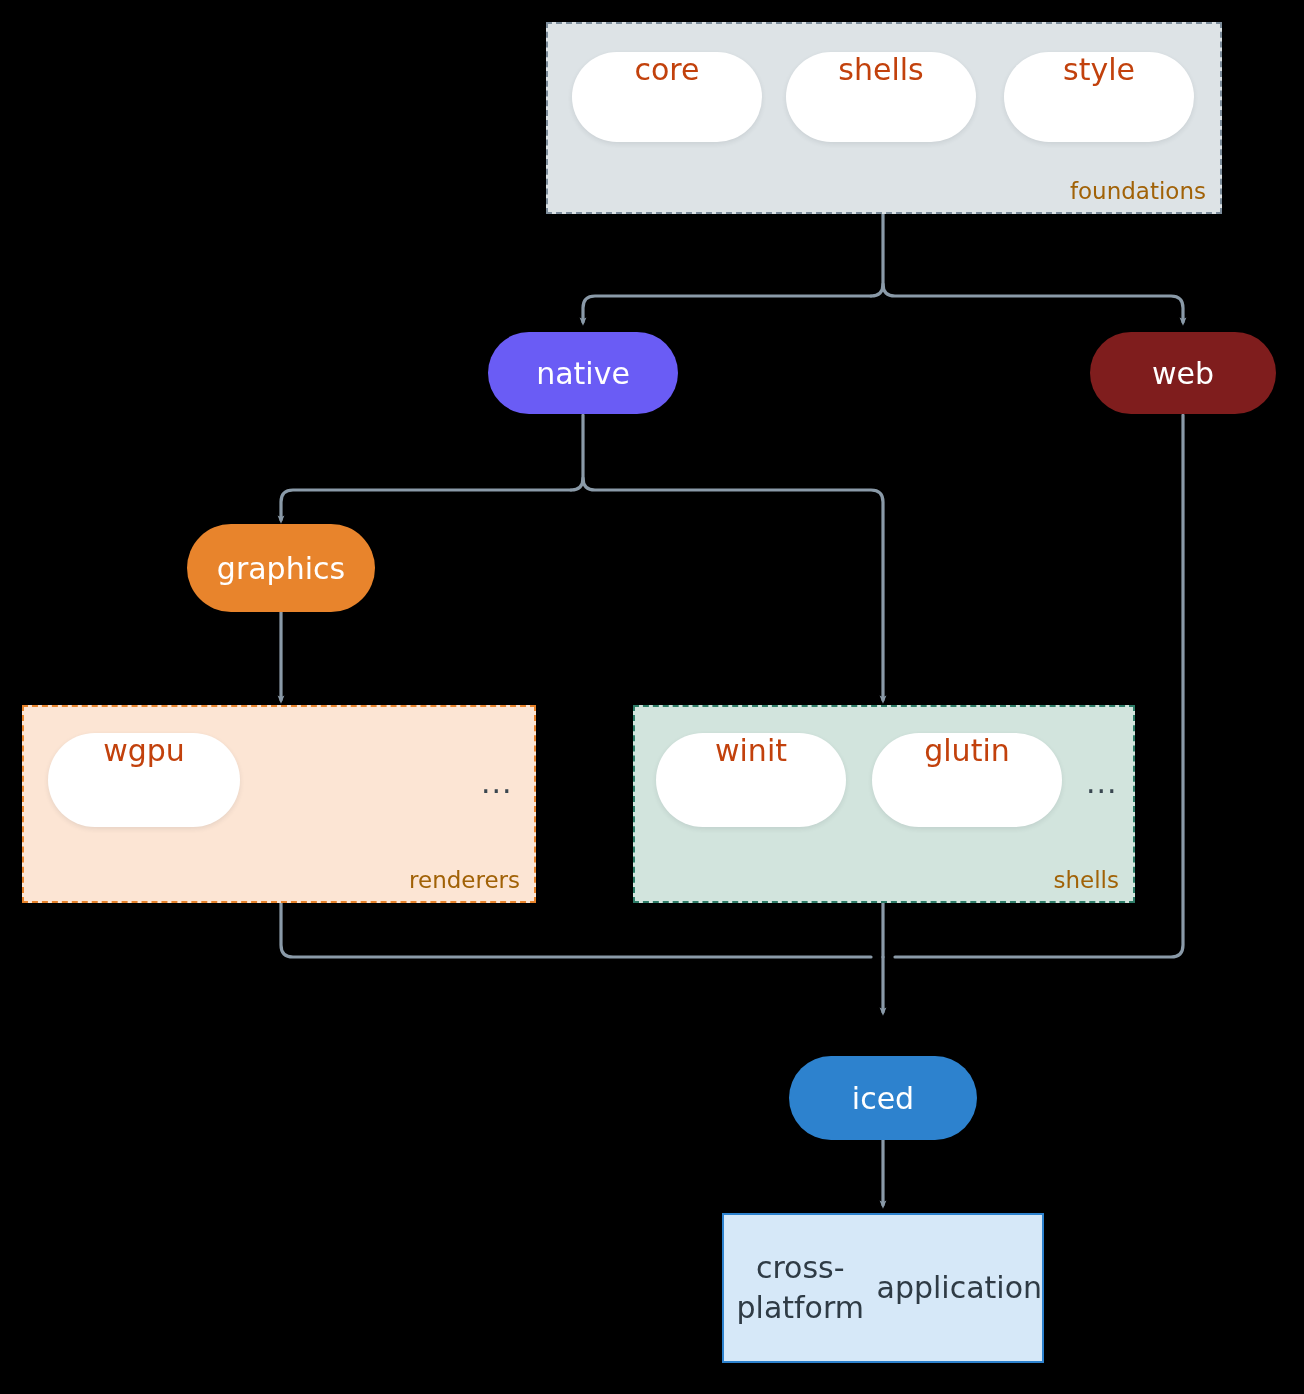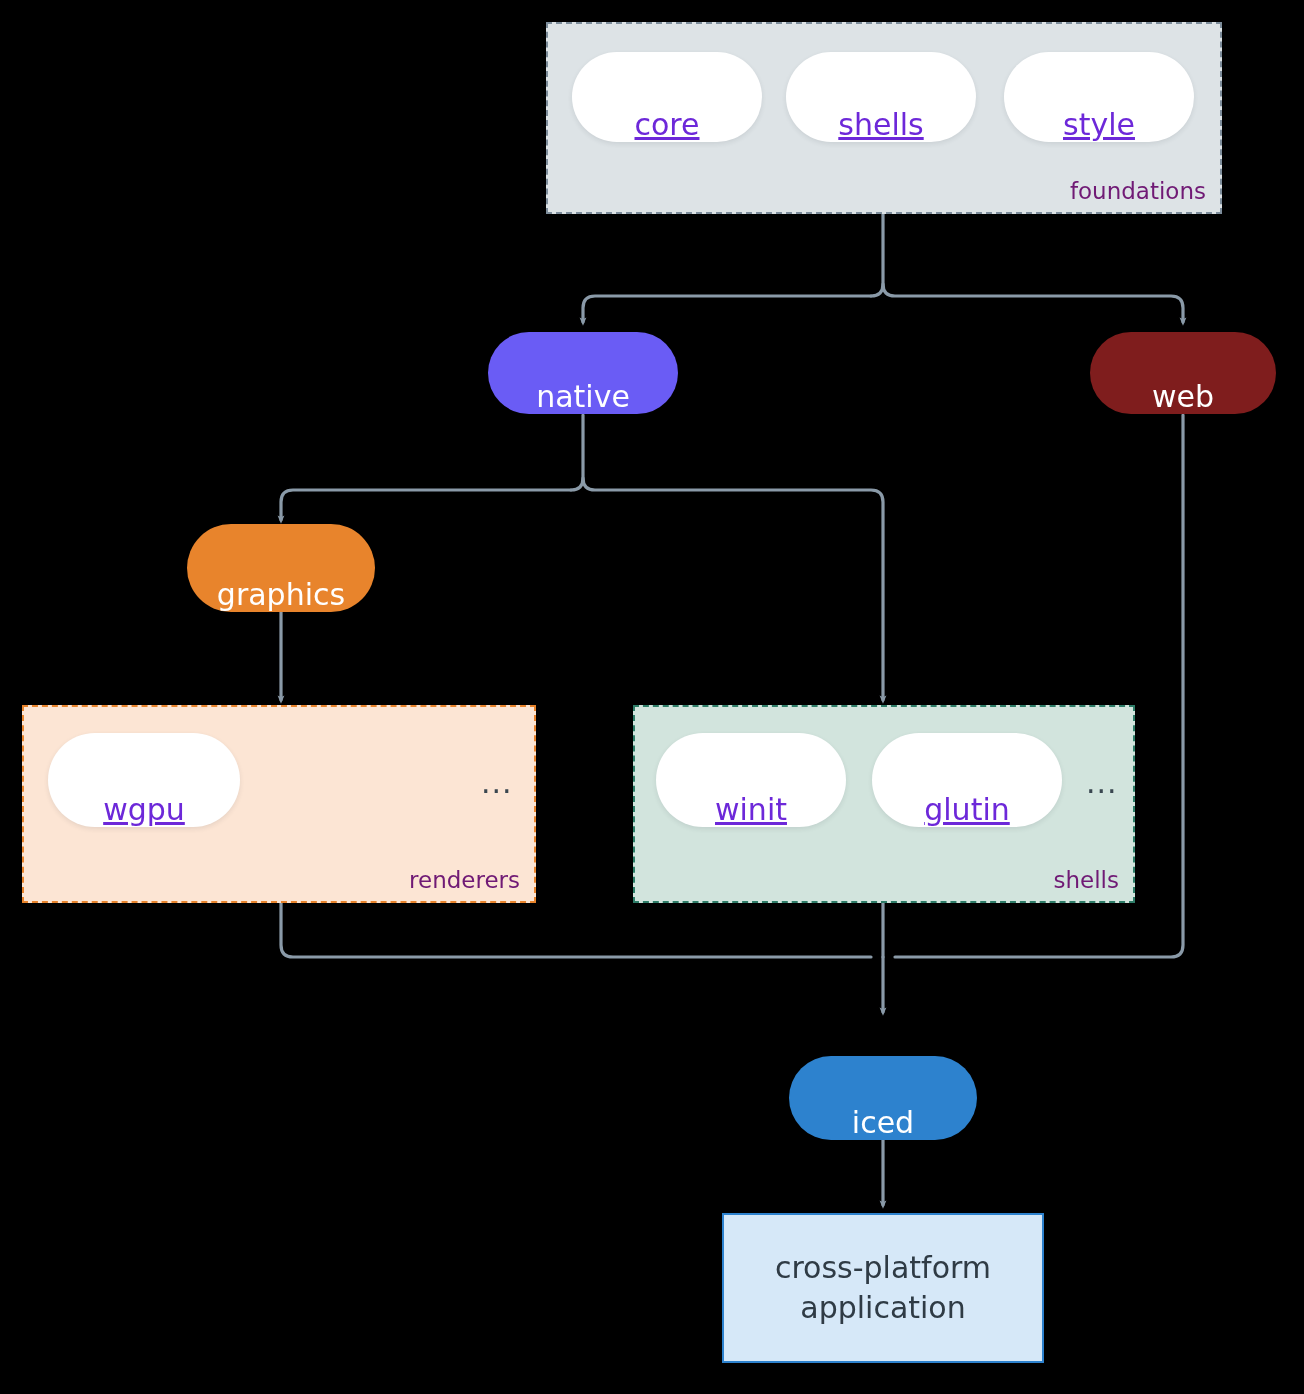--- a/index.html
+++ b/index.html
@@ -25,40 +25,39 @@
   }
   .cluster {
     position: absolute;
     box-sizing: border-box;
   }
   .cluster-label {
     position: absolute;
     right: 14px;
     bottom: 8px;
     font-size: 23px;
-    color: #701a75;
+    color: #a16207;
     white-space: nowrap;
   }
   .pill {
     position: absolute;
     display: flex;
-    align-items: flex-end;
+    align-items: flex-start;
     justify-content: center;
     background: #ffffff;
     border-radius: 60px;
     box-shadow: 0 2px 5px rgba(40,50,60,0.10);
-    color: #6d28d9;
+    color: #c2410c;
     font-size: 30px;
     box-sizing: border-box;
-    text-decoration: underline;
   }
   .node {
     position: absolute;
     display: flex;
-    align-items: flex-end;
+    align-items: center;
     justify-content: center;
     border-radius: 48px;
     color: #ffffff;
     font-size: 30px;
     box-sizing: border-box;
   }
   .ellipsis {
     position: absolute;
     font-size: 30px;
     color: #3a4750;
@@ -151,18 +150,18 @@
     <span>winit</span>
   </div>
   <div class="ellipsis" style="left:1086px; top:765px;">
     <span>...</span>
   </div>
 
   <div class="node" style="left:789px; top:1017px; width:188px; height:84px; background:#2d82ce;margin-top:39px;">
     <span>iced</span>
   </div>
 
-  <div class="boxnode" style="left:722px; top:1213px; width:322px; height:150px; background:#d6e8f8; border:2px solid #2d82ce; color:#2f3b45; flex-direction:column;">
+  <div class="boxnode" style="left:722px; top:1213px; width:322px; height:150px; background:#d6e8f8; border:2px solid #2d82ce; color:#2f3b45; flex-direction:row;">
     <span>cross-platform</span>
     <span>application</span>
   </div>
 
 </div>
 
 </body></html>

